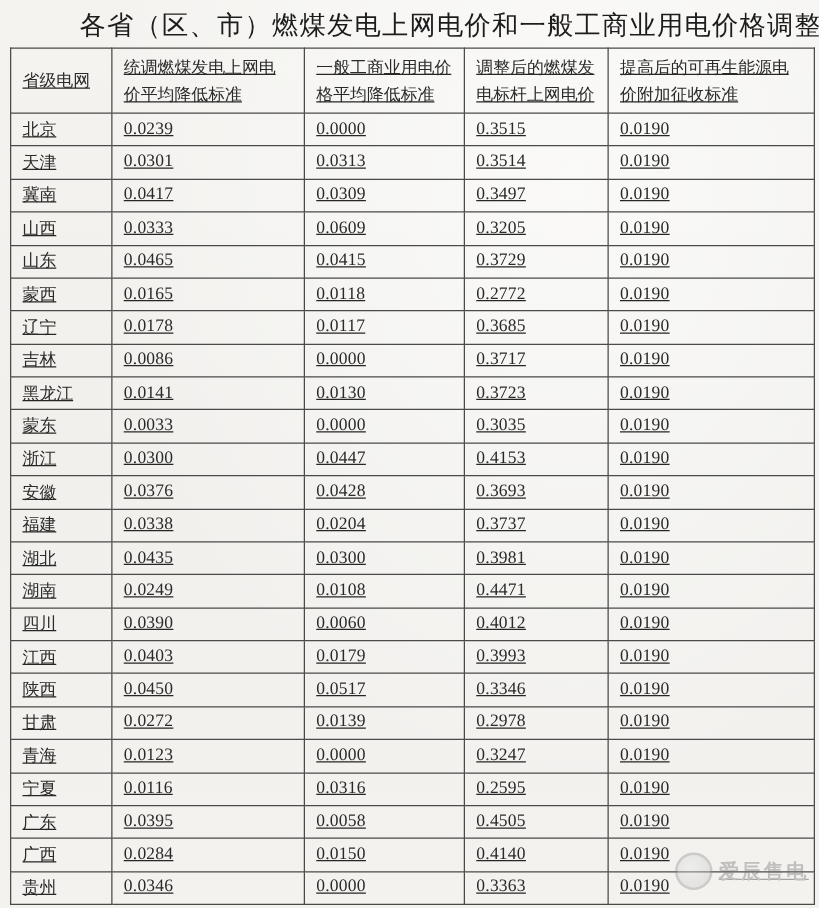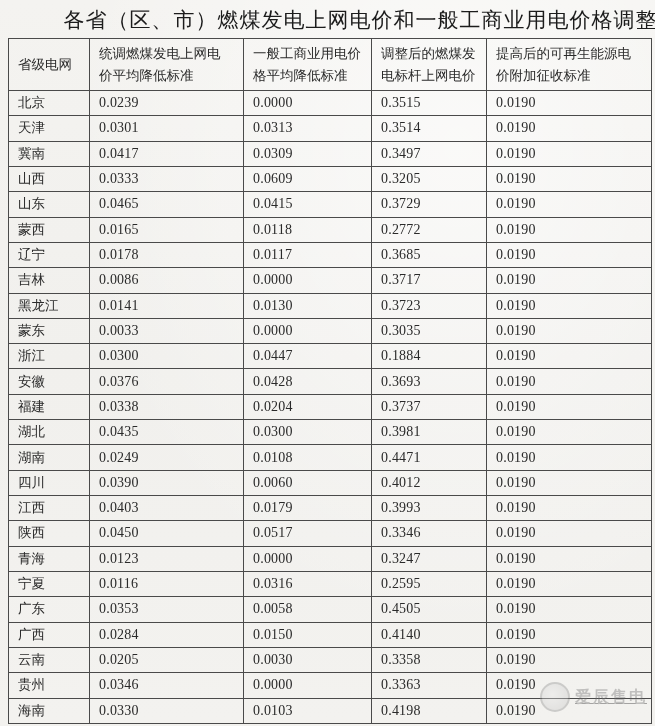--- a/index.html
+++ b/index.html
@@ -37,20 +37,21 @@
   }
   table.price-table {
     position: absolute;
     top: 38px;
     left: 8px;
     width: 643px;
     height: 686px;
     border-collapse: collapse;
     table-layout: fixed;
     background: transparent;
+    text-decoration: underline;
   }
   table.price-table td, table.price-table th {
     border: 1.6px solid #4a4a4a;
     padding: 0 0 0 9px;
     text-align: left;
     vertical-align: middle;
     font-weight: normal;
     overflow: hidden;
     white-space: nowrap;
   }
@@ -205,21 +206,21 @@
           <td>蒙东</td>
           <td class="num">0.0033</td>
           <td class="num">0.0000</td>
           <td class="num">0.3035</td>
           <td class="num">0.0190</td>
         </tr>
         <tr>
           <td>浙江</td>
           <td class="num">0.0300</td>
           <td class="num">0.0447</td>
-          <td class="num">0.1884</td>
+          <td class="num">0.4153</td>
           <td class="num">0.0190</td>
         </tr>
         <tr>
           <td>安徽</td>
           <td class="num">0.0376</td>
           <td class="num">0.0428</td>
           <td class="num">0.3693</td>
           <td class="num">0.0190</td>
         </tr>
         <tr>
@@ -258,66 +259,59 @@
           <td class="num">0.0190</td>
         </tr>
         <tr>
           <td>陕西</td>
           <td class="num">0.0450</td>
           <td class="num">0.0517</td>
           <td class="num">0.3346</td>
           <td class="num">0.0190</td>
         </tr>
         <tr>
+          <td>甘肃</td>
+          <td class="num">0.0272</td>
+          <td class="num">0.0139</td>
+          <td class="num">0.2978</td>
+          <td class="num">0.0190</td>
+        </tr>
+        <tr>
           <td>青海</td>
           <td class="num">0.0123</td>
           <td class="num">0.0000</td>
           <td class="num">0.3247</td>
           <td class="num">0.0190</td>
         </tr>
         <tr>
           <td>宁夏</td>
           <td class="num">0.0116</td>
           <td class="num">0.0316</td>
           <td class="num">0.2595</td>
           <td class="num">0.0190</td>
         </tr>
         <tr>
           <td>广东</td>
-          <td class="num">0.0353</td>
+          <td class="num">0.0395</td>
           <td class="num">0.0058</td>
           <td class="num">0.4505</td>
           <td class="num">0.0190</td>
         </tr>
         <tr>
           <td>广西</td>
           <td class="num">0.0284</td>
           <td class="num">0.0150</td>
           <td class="num">0.4140</td>
           <td class="num">0.0190</td>
         </tr>
         <tr>
-          <td>云南</td>
-          <td class="num">0.0205</td>
-          <td class="num">0.0030</td>
-          <td class="num">0.3358</td>
-          <td class="num">0.0190</td>
-        </tr>
-        <tr>
           <td>贵州</td>
           <td class="num">0.0346</td>
           <td class="num">0.0000</td>
           <td class="num">0.3363</td>
-          <td class="num">0.0190</td>
-        </tr>
-        <tr>
-          <td>海南</td>
-          <td class="num">0.0330</td>
-          <td class="num">0.0103</td>
-          <td class="num">0.4198</td>
           <td class="num">0.0190</td>
         </tr>
       </tbody>
   </table>
 
   <div class="watermark">
     <span class="wm-logo"></span>
     <span class="wm-text">爱辰售电</span>
   </div>
 

